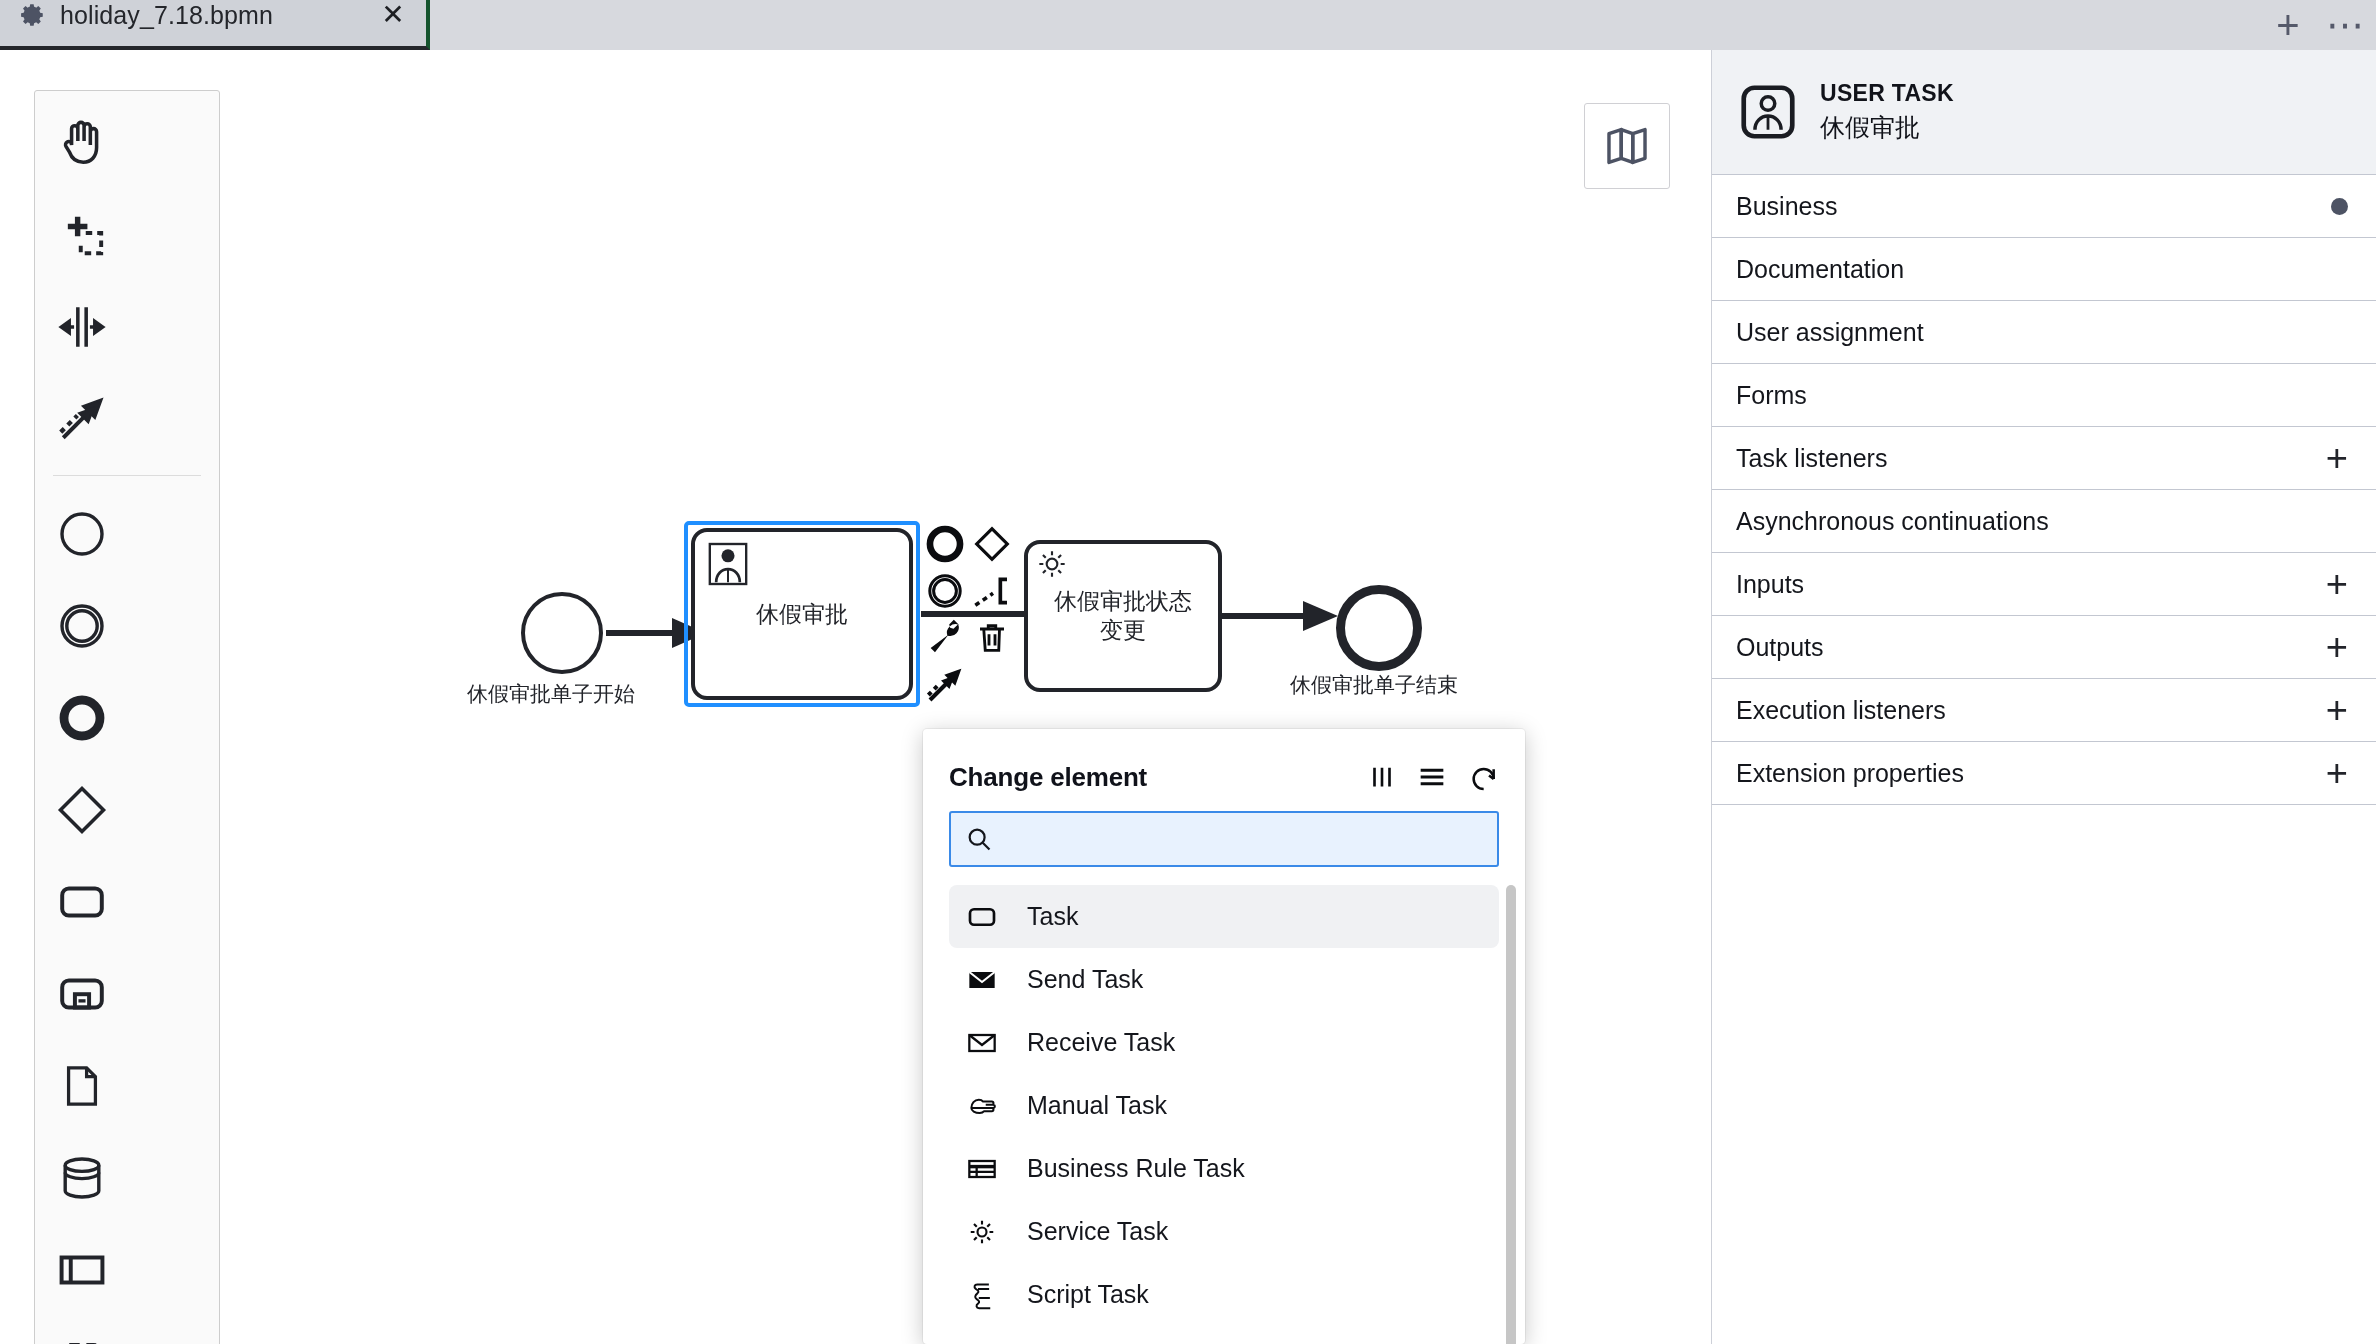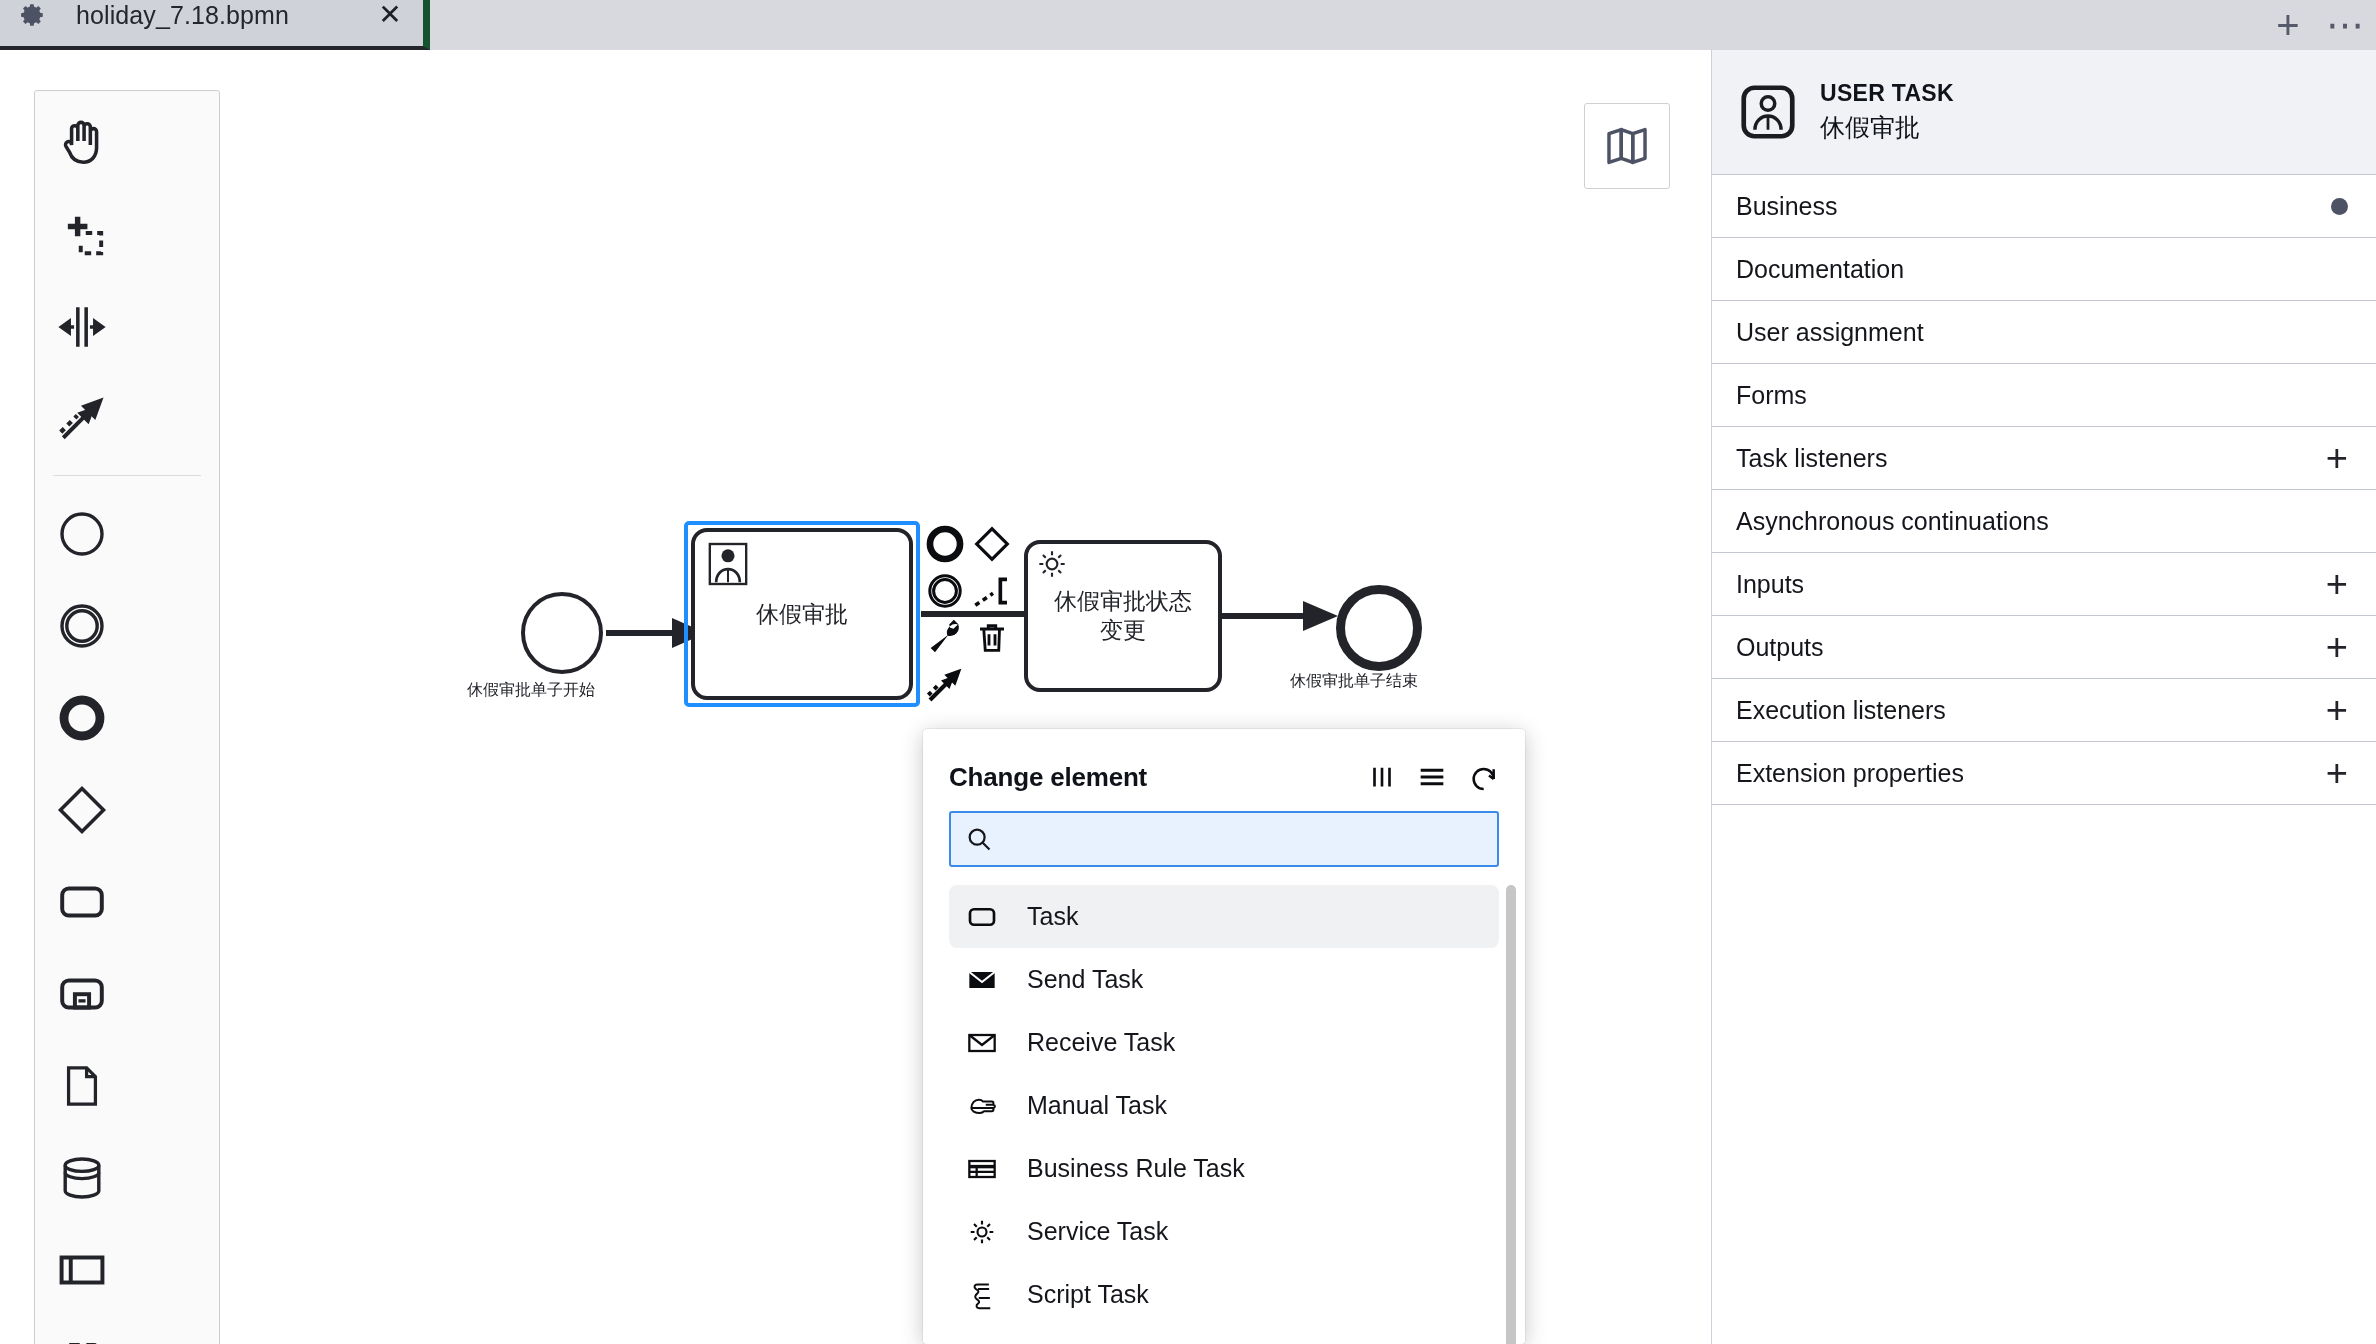--- a/index.html
+++ b/index.html
@@ -10,24 +10,24 @@
     overflow: hidden;
   }
 
   
   #tabbar {
     position: absolute; left: 0; top: 0; width: 2376px; height: 50px;
     background: #d7d9de;
     display: flex; align-items: stretch;
   }
   .tab {
-    display: flex; align-items: center; gap: 30px;
+    display: flex; align-items: center; gap: 14px;
     padding: 0 18px 16px 20px;
     background: #cfd2d8;
-    border-right: 7px solid #14532d;
+    border-right: 4px solid #14532d;
     border-bottom: 4px solid #24262b;
     min-width: 430px;
     position: relative;
   }
   .tab .tab-title {
     font-size: 25px; color: #24262b; letter-spacing: .1px;
     flex: 1; white-space: nowrap;
   }
   .tab-gear { width: 26px; height: 26px; flex: 0 0 26px; display:block; }
   .tab-close {
@@ -81,21 +81,21 @@
     background: #ffffff;
     border: 1px solid #d0d0d4;
     border-radius: 3px;
     display: flex; align-items: center; justify-content: center;
     cursor: pointer;
   }
 
   
   #diagram { position: absolute; left: 0; top: 0; width: 1711px; height: 1294px; }
   .bpmn-label {
-    position: absolute; font-size: 16px; color: #22242a;
+    position: absolute; font-size: 21px; color: #22242a;
     white-space: nowrap; font-family: "DejaVu Sans", "Liberation Sans", sans-serif;
   }
   .task-box {
     position: absolute;
     border: 4px solid #22242a;
     border-radius: 16px;
     background: #ffffff;
     display: flex; align-items: center; justify-content: center;
     text-align: center;
   }

